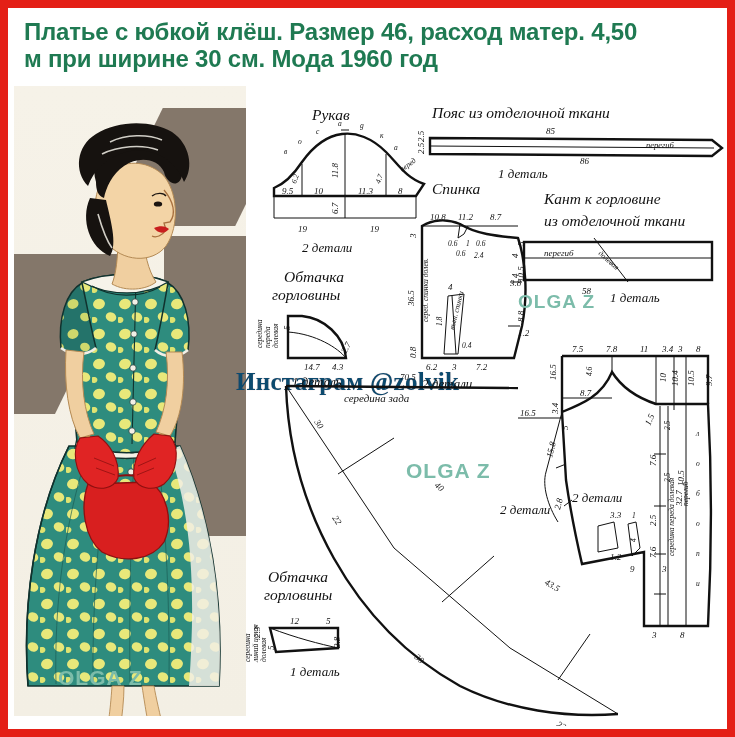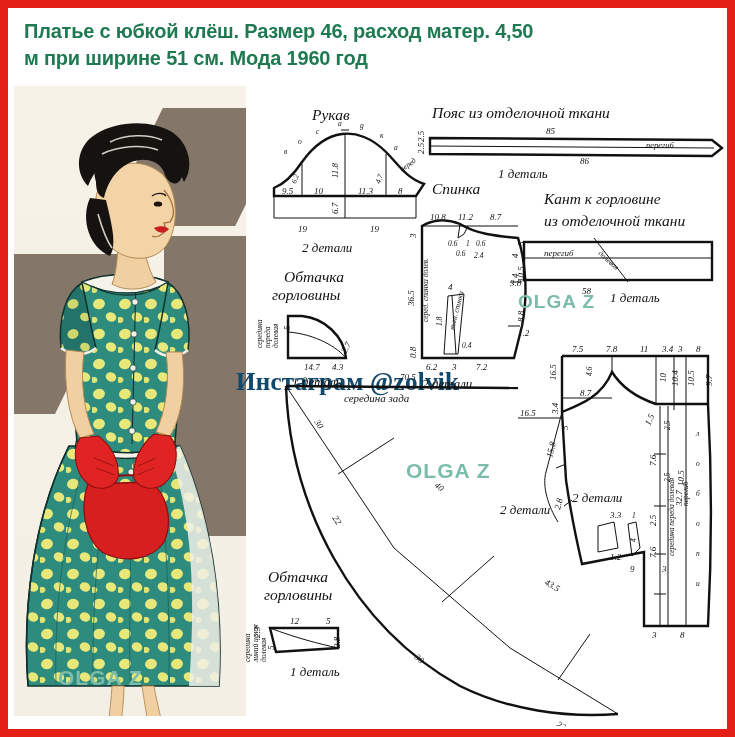--- a/index.html
+++ b/index.html
@@ -8,21 +8,21 @@
     background:#e41f16;
     font-family:"Liberation Sans",sans-serif;
   }
   #sheet{
     position:absolute;left:8px;top:8px;width:719px;height:721px;
     background:#ffffff;overflow:hidden;
   }
   
   #title{
     position:absolute;left:16px;top:10px;width:690px;
-    color:#1f7a52;font-weight:bold;font-size:20px;line-height:27px;
+    color:#1f7a52;font-weight:bold;font-size:24px;line-height:27px;
     letter-spacing:-0.2px;
   }
   
   #illus{
     position:absolute;left:6px;top:78px;width:232px;height:630px;
     background:#f4f0e6;overflow:hidden;
   }
   .bgshape{position:absolute;background:#7d7063;}
   #bg1{left:120px;top:22px;width:130px;height:118px;
        transform:skewX(-26deg);opacity:.95;}
@@ -54,21 +54,21 @@
   .nums{font-family:"Liberation Serif",serif;font-style:italic;
        font-size:7.5px;fill:#111;}
 </style>
 </head>
 <body>
 
 <div id="sheet">
 
   <div id="title">
     <div>Платье с юбкой клёш. Размер 46, расход матер. 4,50</div>
-    <div>м при ширине 51 см. Мода 1960 год</div>
+    <div>м при ширине 30 см. Мода 1960 год</div>
   </div>
 
   <div id="illus">
     <div id="bgcream"></div>
     <div class="bgshape" id="bg1"></div>
     <div class="bgshape" id="bg2"></div>
     <div class="bgshape" id="bg3"></div>
 
     <svg width="232" height="630" viewBox="0 0 232 630" style="position:absolute;left:0;top:0;">
       <defs>

